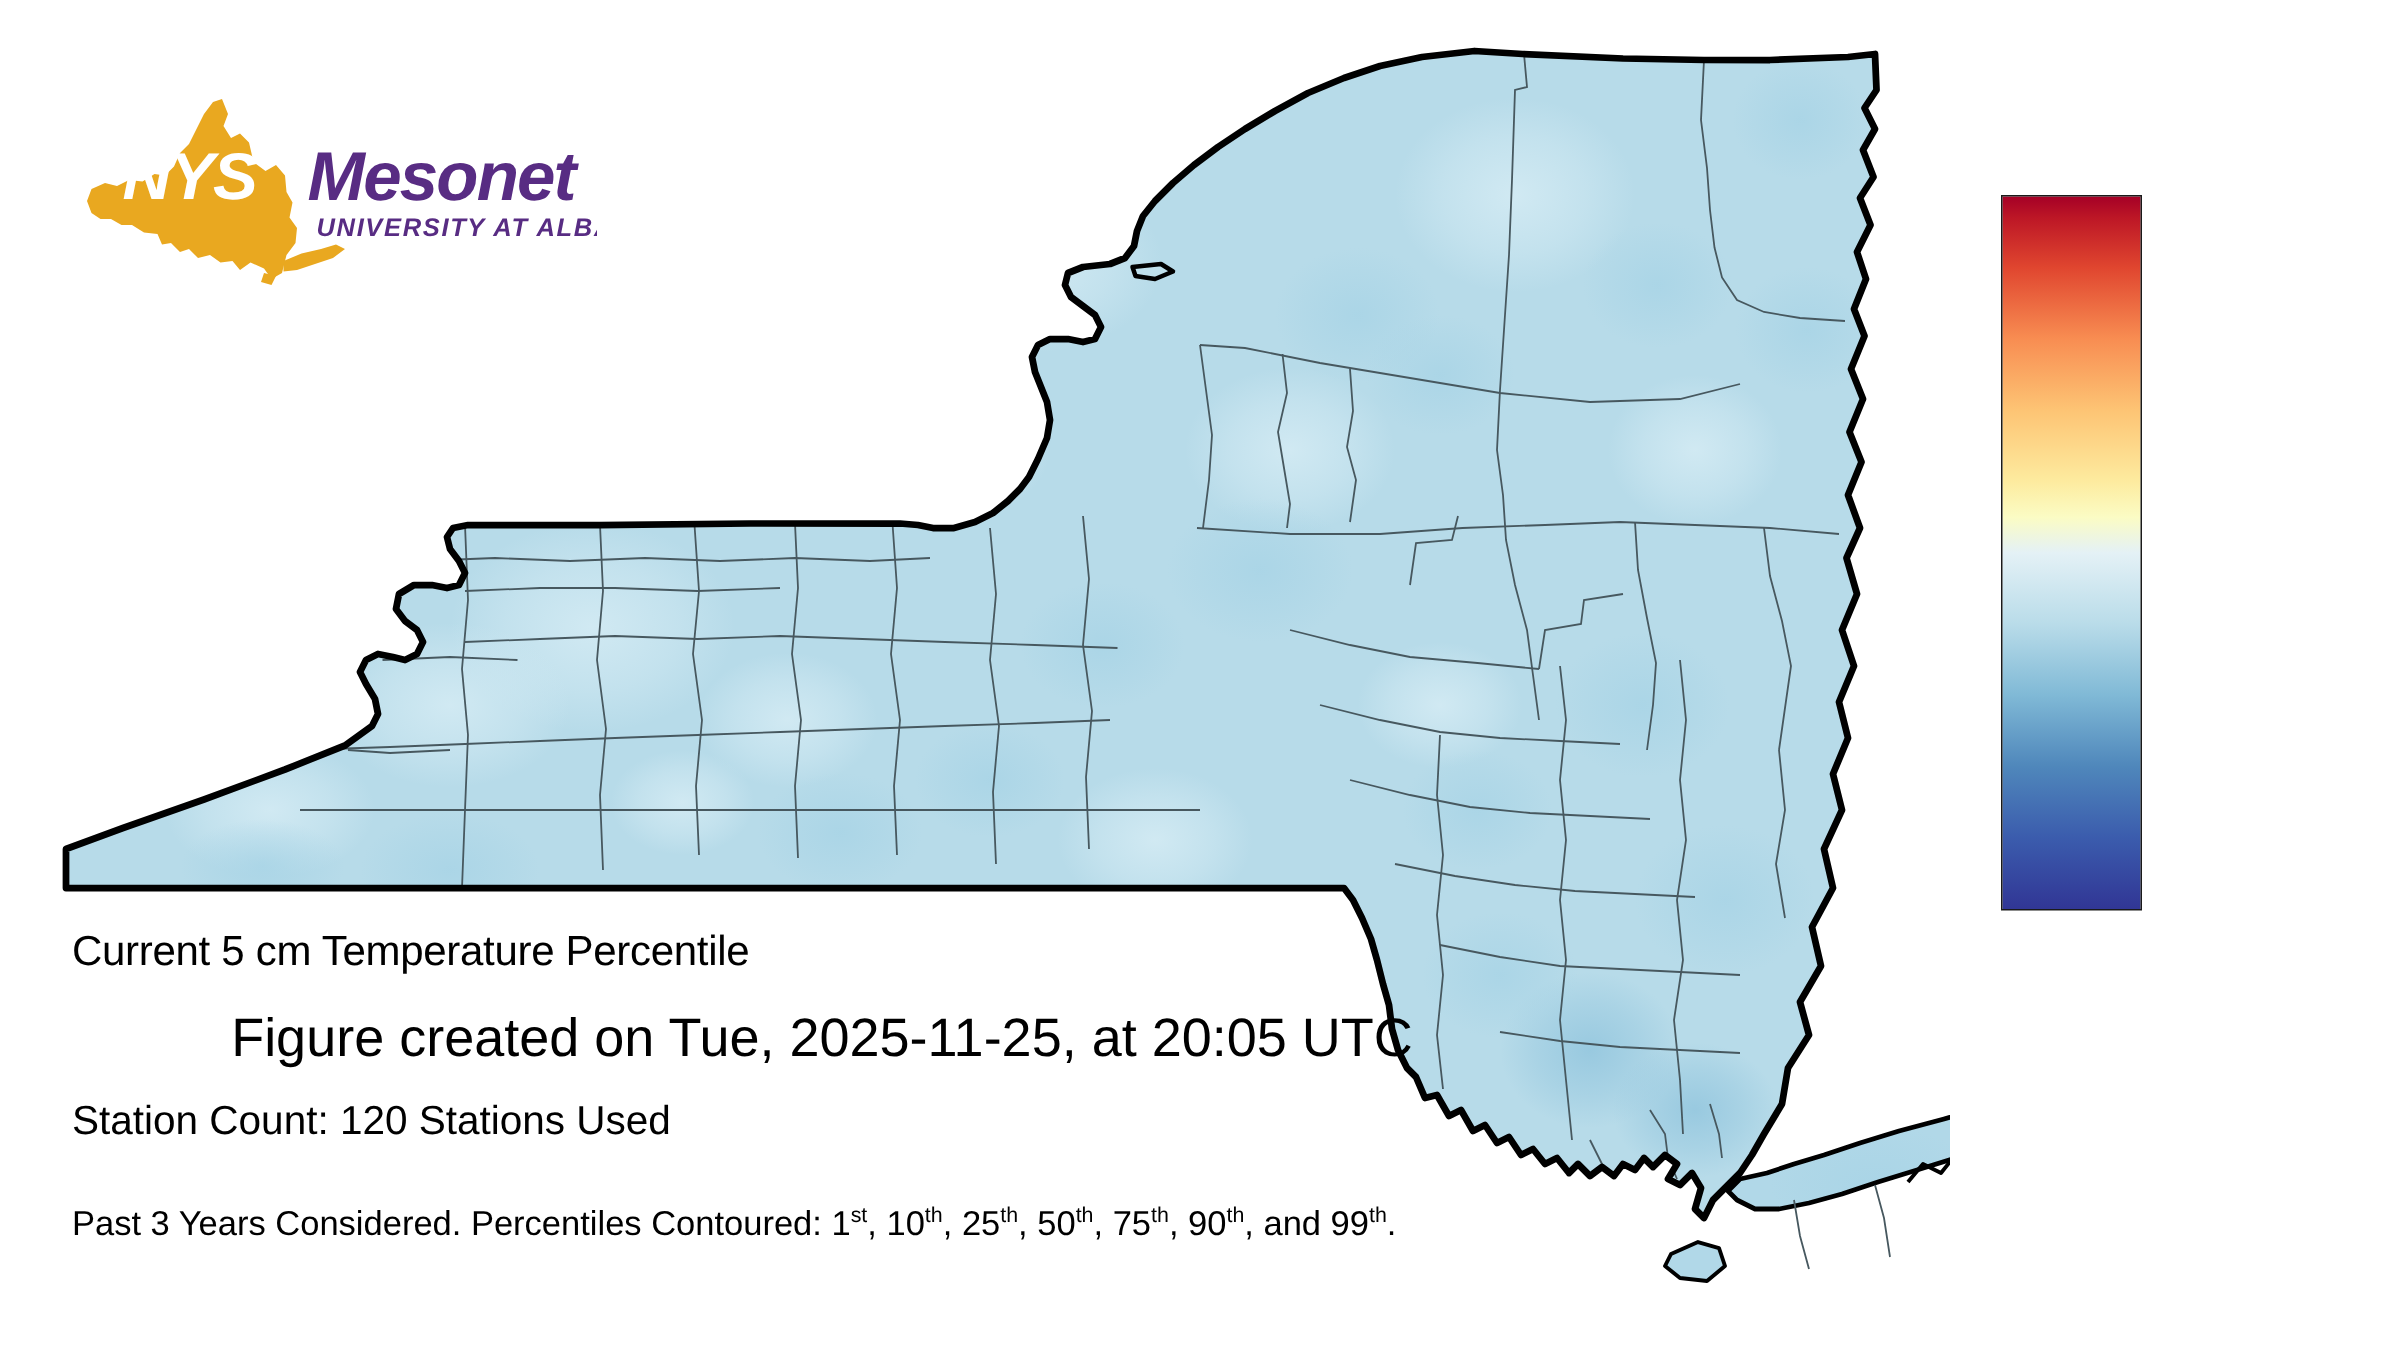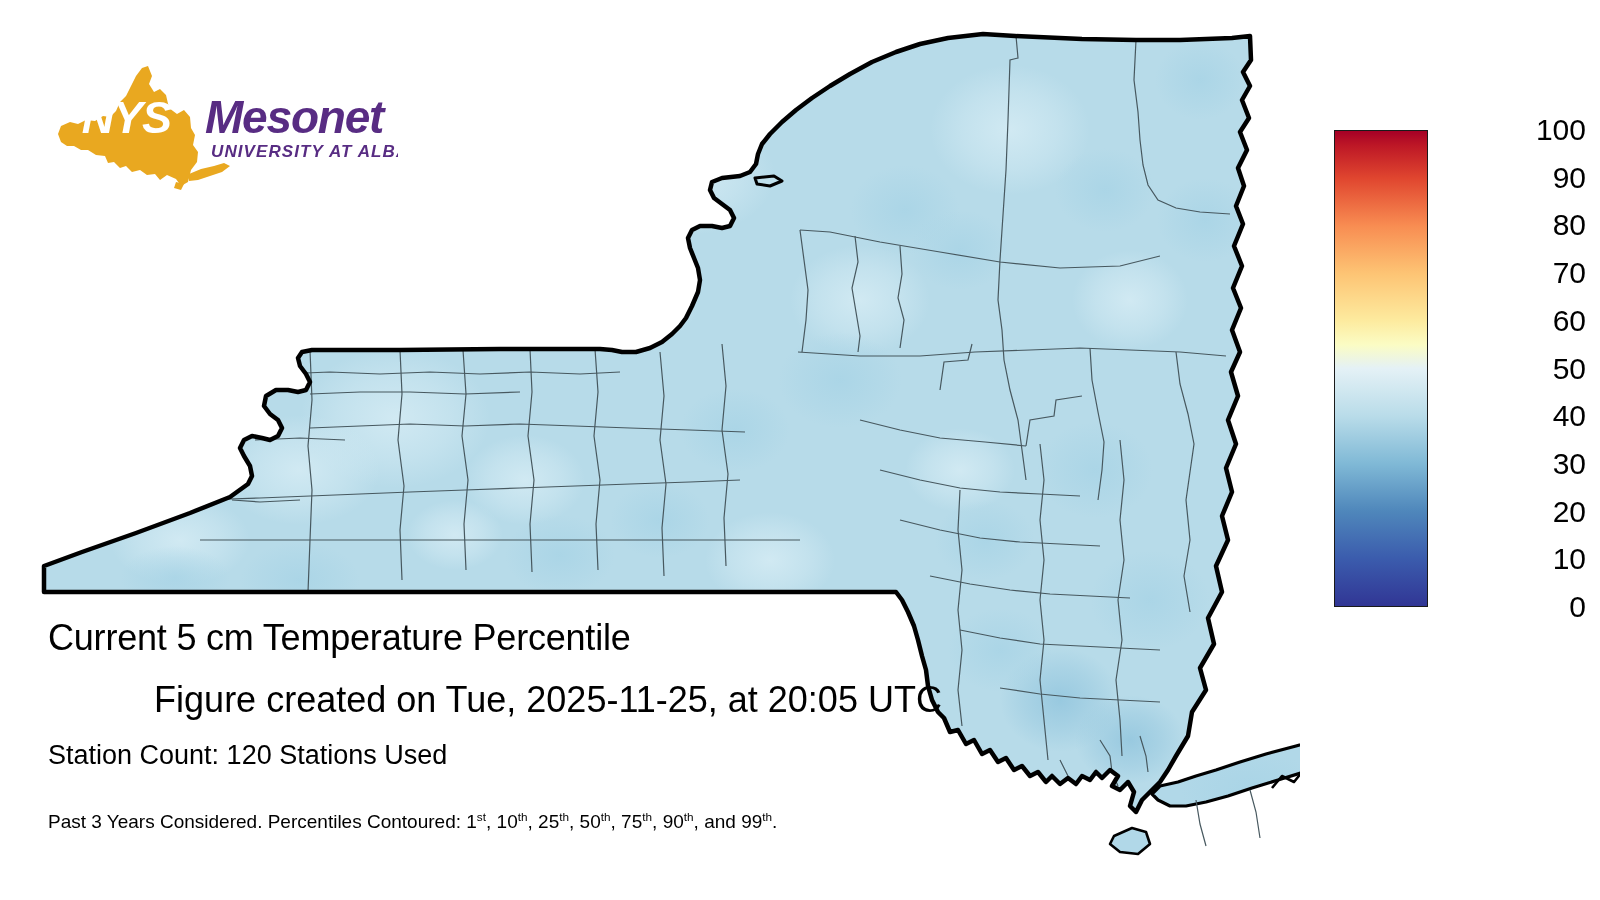--- a/index.html
+++ b/index.html
@@ -74,21 +74,21 @@
   }
 
   
   #caption {
     position: absolute;
     left: 48px;
     top: 620px;
     width: 1000px;
   }
   #fig-title {
-    font-size: 36px;
+    font-size: 28px;
     line-height: 1.0;
     letter-spacing: -0.2px;
     color: #000;
     white-space: nowrap;
   }
   #fig-created {
     margin-top: 26px;
     font-size: 36px;
     line-height: 1.0;
     color: #000;
@@ -97,21 +97,21 @@
   }
   #fig-stations {
     margin-top: 24px;
     font-size: 27px;
     line-height: 1.0;
     color: #000;
     white-space: nowrap;
   }
   #fig-footnote {
     margin-top: 43px;
-    font-size: 19px;
+    font-size: 23px;
     line-height: 1.0;
     color: #000;
     white-space: nowrap;
   }
   #fig-footnote sup {
     font-size: 0.62em;
     vertical-align: super;
     line-height: 0;
   }
 </style>
@@ -344,33 +344,20 @@
       <path fill="#b1d8e8" stroke="#000000" stroke-width="2.6" stroke-linejoin="round" d="M1114 836 L1132 828 L1146 832 L1150 844 L1138 854 L1120 852 L1110 844 Z"></path>
 
       <path fill="none" stroke="#47585f" stroke-width="1.2" d="M1250 790 L1256 812 L1260 838"></path>
       <path fill="none" stroke="#47585f" stroke-width="1.2" d="M1196 800 L1200 824 L1206 846"></path>
     </g>
   </svg>
 </div>
 
 <div id="colorbar-panel">
   <div id="colorbar-bar" style="background: linear-gradient(rgb(165, 0, 38) 0%, rgb(189, 23, 38) 3%, rgb(224, 70, 47) 10%, rgb(248, 141, 82) 20%, rgb(253, 196, 116) 30%, rgb(253, 235, 159) 40%, rgb(251, 252, 196) 45%, rgb(228, 241, 246) 50%, rgb(185, 220, 233) 60%, rgb(128, 185, 214) 70%, rgb(79, 135, 187) 80%, rgb(59, 92, 173) 90%, rgb(49, 54, 149) 100%);"></div>
-  <div id="colorbar-ticks">
-    <div class="cb-tick" style="top:0%">100</div>
-    <div class="cb-tick" style="top:10%">90</div>
-    <div class="cb-tick" style="top:20%">80</div>
-    <div class="cb-tick" style="top:30%">70</div>
-    <div class="cb-tick" style="top:40%">60</div>
-    <div class="cb-tick" style="top:50%">50</div>
-    <div class="cb-tick" style="top:60%">40</div>
-    <div class="cb-tick" style="top:70%">30</div>
-    <div class="cb-tick" style="top:80%">20</div>
-    <div class="cb-tick" style="top:90%">10</div>
-    <div class="cb-tick" style="top:100%">0</div>
-  </div>
 </div>
 
 <div id="caption">
   <div id="fig-title">Current 5 cm Temperature Percentile</div>
   <div id="fig-created">Figure created on Tue, 2025-11-25, at 20:05 UTC</div>
   <div id="fig-stations">Station Count: 120 Stations Used</div>
   <div id="fig-footnote">
     <span>Past 3 Years Considered. Percentiles Contoured: </span><span>1</span><sup>st</sup><span>, </span><span>10</span><sup>th</sup><span>, </span><span>25</span><sup>th</sup><span>, </span><span>50</span><sup>th</sup><span>, </span><span>75</span><sup>th</sup><span>, </span><span>90</span><sup>th</sup><span>, and </span><span>99</span><sup>th</sup><span>.</span>
   </div>
 </div>

